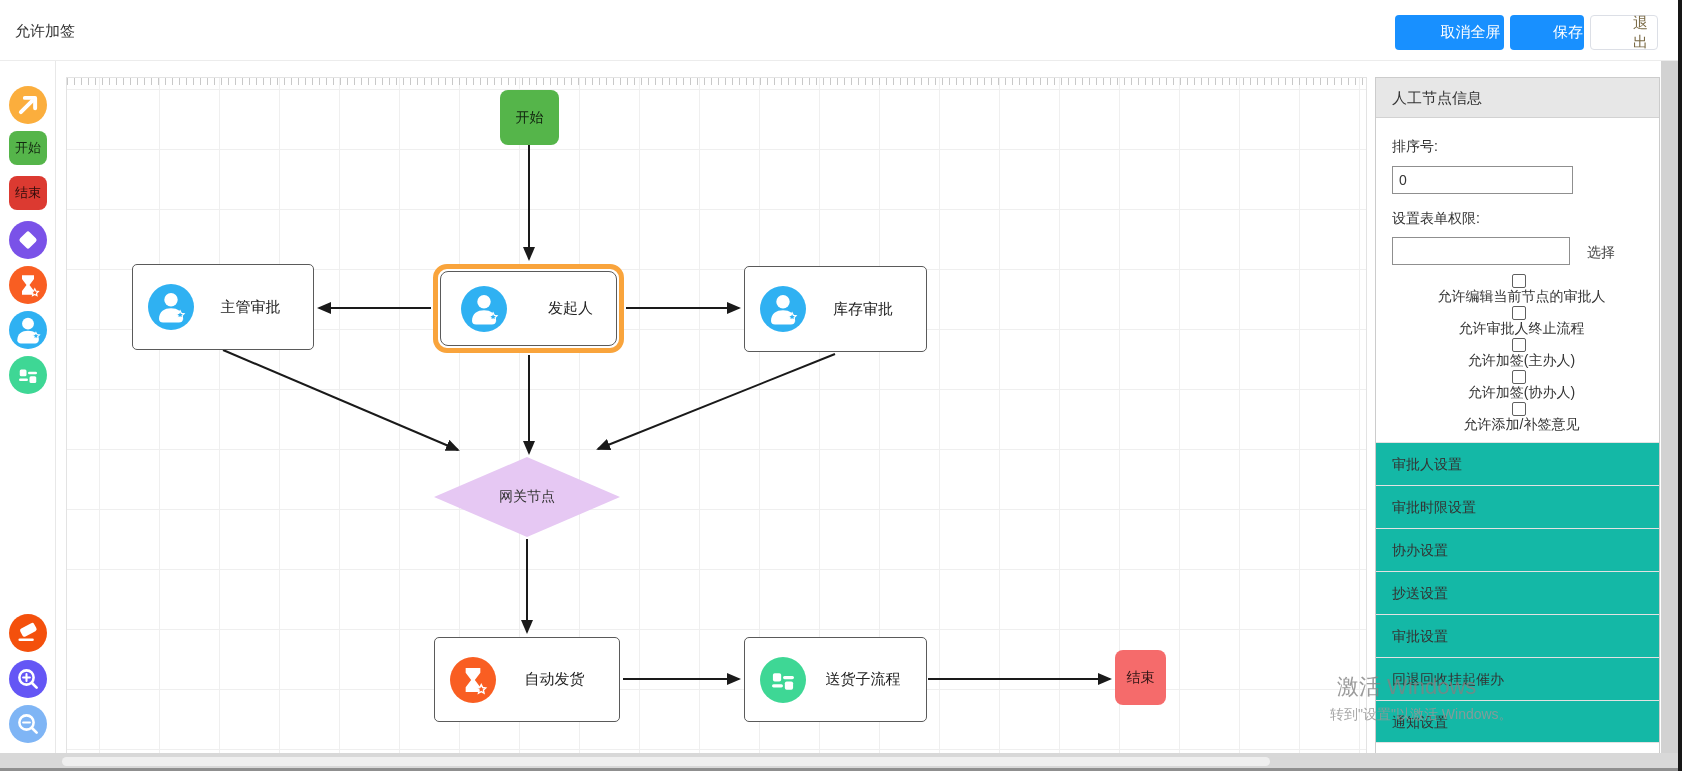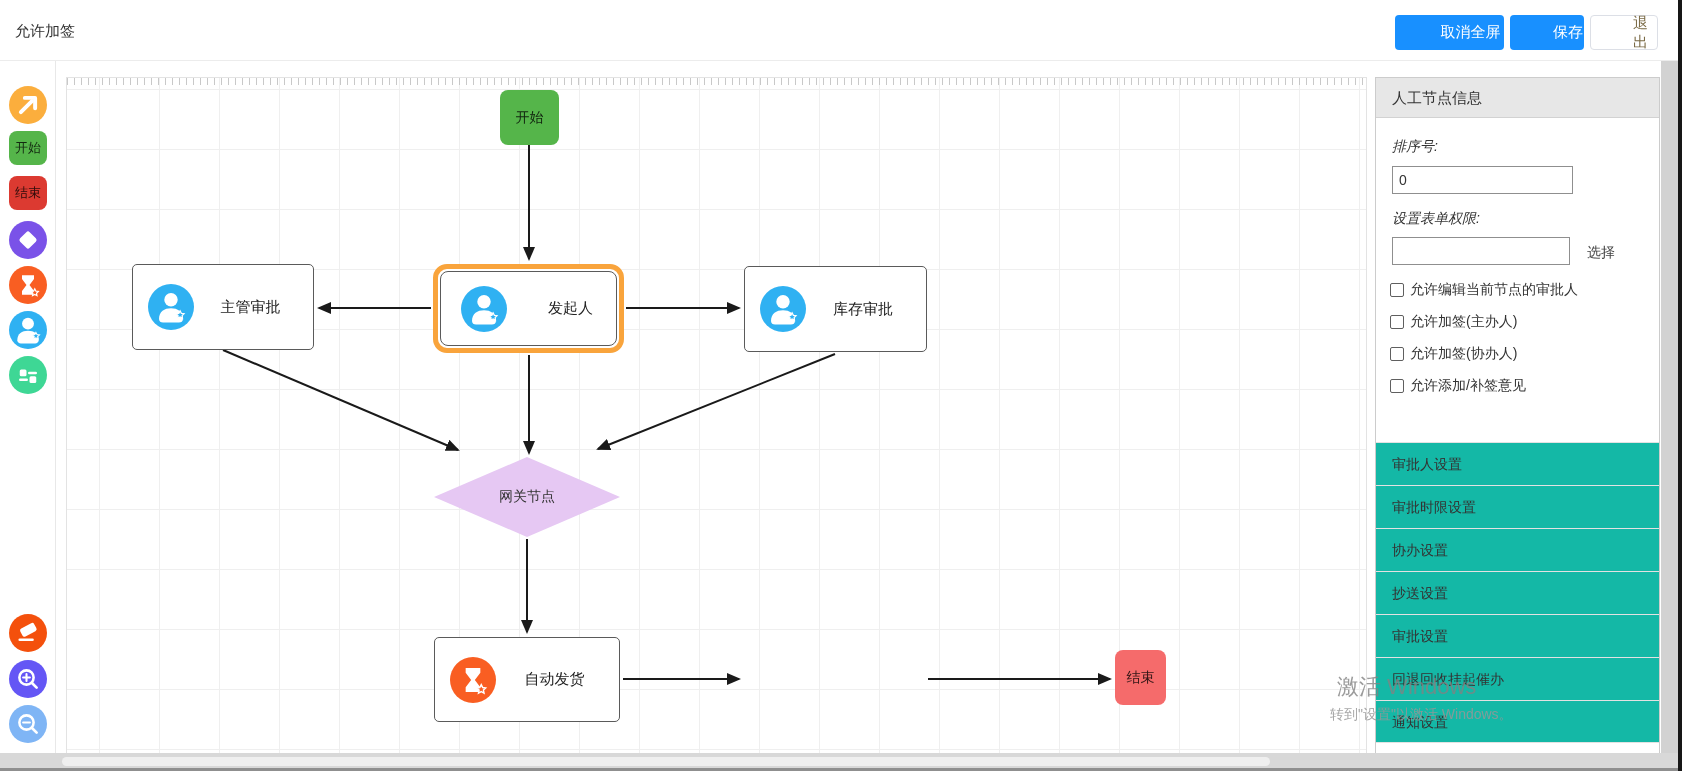--- a/index.html
+++ b/index.html
@@ -53,26 +53,26 @@
   .selected-frame .nlabel { flex:1; text-align:center; font-size:15px; color:#222; margin-right:10px;padding-left:28px; }
   .diamond { position:absolute; z-index:2; background:#e6c8f3; cursor:pointer;
              clip-path:polygon(50% 0, 100% 50%, 50% 100%, 0 50%);
              display:flex; align-items:center; justify-content:center; font-size:14px; color:#333; }
 
   
   .panel { position:absolute; left:1375px; top:77px; width:285px; height:678px; background:#fff;
            border:1px solid #ccc; }
   .panel-header { height:40px; line-height:39px; background:#e7e7e7; border-bottom:1px solid #d2d2d2;
                   padding-left:16px; font-size:15px; color:#333; }
-  .field-label { position:absolute; left:16px; font-size:14px; color:#333;font-style:italic; }
+  .field-label { position:absolute; left:16px; font-size:14px; color:#333; }
   .panel-input { position:absolute; left:16px; height:28px; border:1px solid #8f8f8f; background:#fff;
                  font-size:14px; padding:0 6px; color:#333; font-family:"Liberation Sans",sans-serif; }
   .select-link { position:absolute; font-size:14px; color:#444; cursor:pointer; }
   .cb-list { position:absolute; left:14px; top:196px; right:6px; }
-  .cb-row { display:flex; align-items:center; height:32px; cursor:pointer; }
+  .cb-row { display:flex; align-items:center; height:32px; cursor:pointer;flex-direction:column; }
   .cb { width:14px; height:14px; border:1.6px solid #5f5f5f; border-radius:2px; background:#fff;
         margin-right:6px; flex:none; }
   .cb-row span.cb-label { font-size:14px; color:#333; white-space:nowrap; }
   .sections { position:absolute; left:0; top:364px; width:100%; }
   .section-row { height:43px; line-height:43px; padding-left:16px; font-size:14px; color:#333;
                  border-top:1px solid #e2e2e2; cursor:pointer; background:#14b8a6; }
   .sections .section-row:last-child { border-bottom:1px solid #e2e2e2; }
 
   
   .v-scroll { position:absolute; left:1661px; top:61px; width:17px; height:692px; background:#d2d2d2; }
@@ -232,38 +232,53 @@
     <div class="flow-node" style="left:367px; top:559px; width:186px; height:85px;">
       <div class="nicon" style="background:#f95e22;">
         <svg width="44" height="44" viewBox="0 0 48 48">
             <path d="M16 11 h16 v5 l-6 8 6 8 v5 h-16 v-5 l6-8 -6-8 z" fill="#fff"></path>
             <path d="M33 29 l1.6 3.2 3.2.5 -2.4 2.3 .6 3.3 -3-1.6 -3 1.6 .6-3.3 -2.4-2.3 3.2-.5 z" fill="#f95e22" stroke="#fff" stroke-width="1.6"></path>
           </svg>
       </div>
       <div class="nlabel">自动发货</div>
     </div>
 
+    <div class="flow-node" style="left:677px; top:559px; width:183px; height:85px;">
+      <div class="nicon" style="background:#3ed795;">
+        <svg width="44" height="44" viewBox="0 0 48 48">
+            <rect x="13" y="16.5" width="9" height="9" rx="2" fill="#fff"></rect>
+            <rect x="24" y="19.5" width="12" height="3.6" rx="1.8" fill="#fff"></rect>
+            <rect x="26" y="25.5" width="9" height="9" rx="2" fill="#fff"></rect>
+            <rect x="12" y="28.5" width="12" height="3.6" rx="1.8" fill="#fff"></rect>
+          </svg>
+      </div>
+      <div class="nlabel">送货子流程</div>
+    </div>
 
     <div class="mini-node" style="left:1048px; top:572px; width:51px; height:55px; background:#f56b6b;">结束</div>
   </div>
 
   <div class="panel">
     <div class="panel-header">人工节点信息</div>
 
     <div class="field-label" style="top:60px;">排序号:</div>
     <input class="panel-input" style="top: 88px; width: 181px;" value="0">
 
     <div class="field-label" style="top:132px;">设置表单权限:</div>
     <input class="panel-input" style="top: 159px; width: 178px;" value="">
     <span class="select-link" style="left:211px; top:166px;">选择</span>
 
     <div class="cb-list">
       <label class="cb-row">
         <span class="cb"></span>
         <span class="cb-label">允许编辑当前节点的审批人</span>
+      </label>
+      <label class="cb-row">
+        <span class="cb"></span>
+        <span class="cb-label">允许审批人终止流程</span>
       </label>
       <label class="cb-row">
         <span class="cb"></span>
         <span class="cb-label">允许加签(主办人)</span>
       </label>
       <label class="cb-row">
         <span class="cb"></span>
         <span class="cb-label">允许加签(协办人)</span>
       </label>
       <label class="cb-row">

